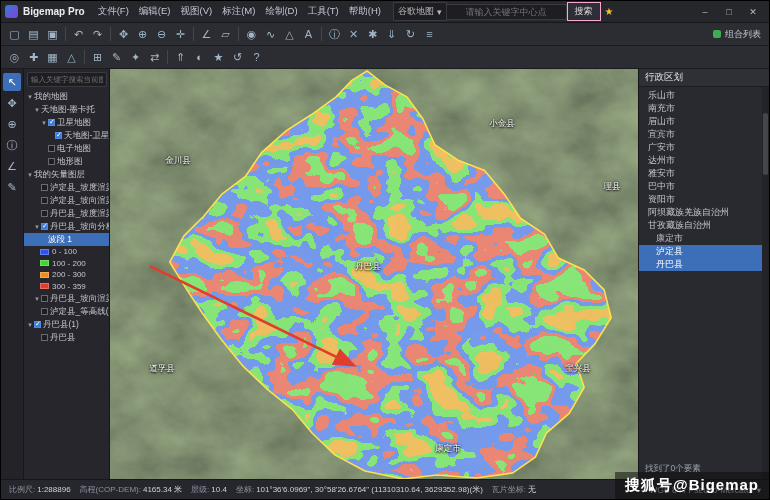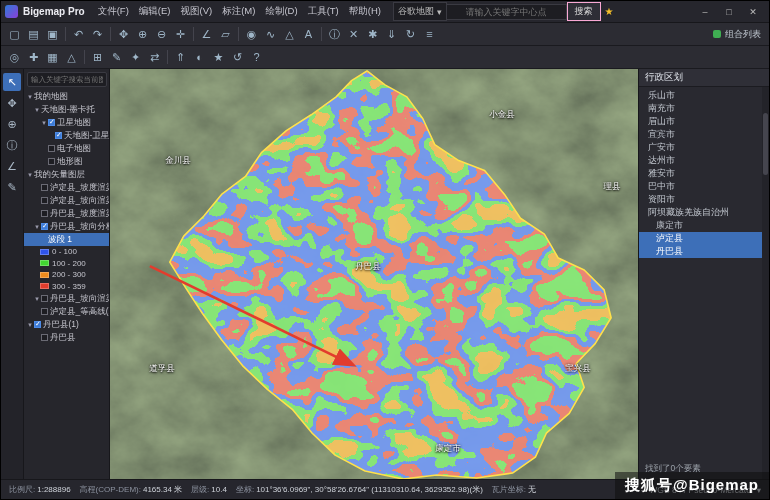--- a/index.html
+++ b/index.html
@@ -295,21 +295,21 @@
         <g clip-path="url(#countyClip)" opacity="0.92">
           <rect width="530" height="412" filter="url(#aspf)"></rect>
         </g>
 
         <path d="M 258,2 L 276,16 L 298,28 L 314,50 L 326,76 L 350,92 L 376,102 L 396,126 L 412,150 L 436,166 L 450,190 L 476,202 L 496,222 L 503,250 L 487,276 L 468,296 L 476,320 L 461,346 L 438,366 L 427,390 L 404,406 L 368,411 L 328,408 L 294,412 L 256,404 L 226,388 L 203,366 L 183,342 L 158,322 L 133,298 L 112,272 L 93,246 L 76,220 L 60,194 L 74,168 L 94,148 L 112,126 L 136,108 L 152,84 L 177,62 L 202,46 L 227,28 L 242,12 Z" fill="none" stroke="#ffe14a" stroke-width="1.6" stroke-linejoin="round"></path>
 
         <line stroke="#e23c2d" stroke-width="2.6" marker-end="url(#arrowhead)" x1="40" y1="198" x2="243" y2="297"></line>
       </svg>
       <div class="map-labels">
           <div class="map-label" style="left: 68px; top: 92px;">金川县</div>
-          <div class="map-label" style="left: 392px; top: 46px;">小金县</div>
+          <div class="map-label" style="left: 392px; top: 55px;">小金县</div>
           <div class="map-label" style="left: 502px; top: 118px;">理县</div>
           <div class="map-label" style="left: 258px; top: 198px;">丹巴县</div>
           <div class="map-label" style="left: 52px; top: 300px;">道孚县</div>
           <div class="map-label" style="left: 338px; top: 380px;">康定市</div>
           <div class="map-label" style="left: 468px; top: 300px;">宝兴县</div>
         </div>
     </div>
 
     <div class="right-panel">
       <div class="rp-title">行政区划</div>
@@ -317,20 +317,21 @@
           <div class="admin-row">乐山市</div>
           <div class="admin-row">南充市</div>
           <div class="admin-row">眉山市</div>
           <div class="admin-row">宜宾市</div>
           <div class="admin-row">广安市</div>
           <div class="admin-row">达州市</div>
           <div class="admin-row">雅安市</div>
           <div class="admin-row">巴中市</div>
           <div class="admin-row">资阳市</div>
           <div class="admin-row">阿坝藏族羌族自治州</div>
+          <div class="admin-row">甘孜藏族自治州</div>
           <div class="admin-row child">康定市</div>
           <div class="admin-row child selected">泸定县</div>
           <div class="admin-row child selected">丹巴县</div>
         </div>
       <div class="rp-footer">找到了0个要素</div>
       <div class="rp-scroll">
         <div class="rp-thumb"></div>
       </div>
     </div>
   </div>

